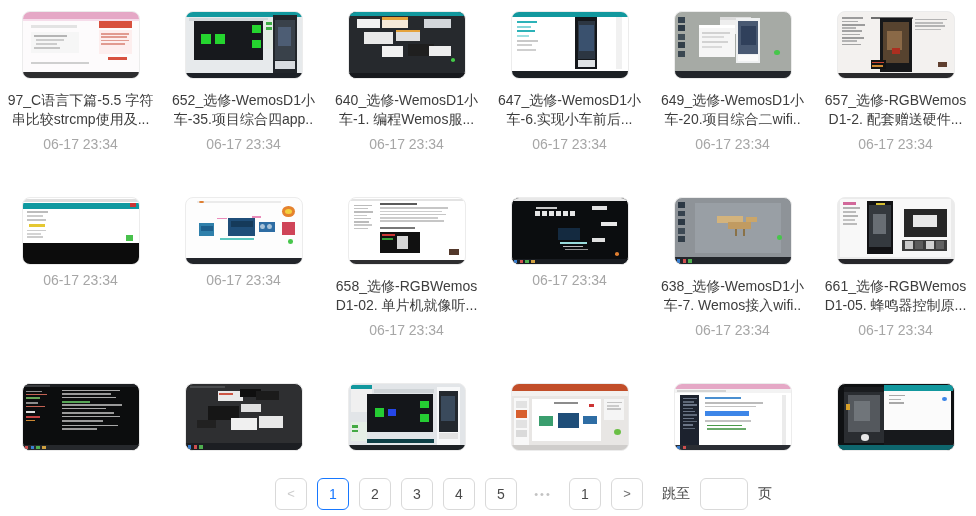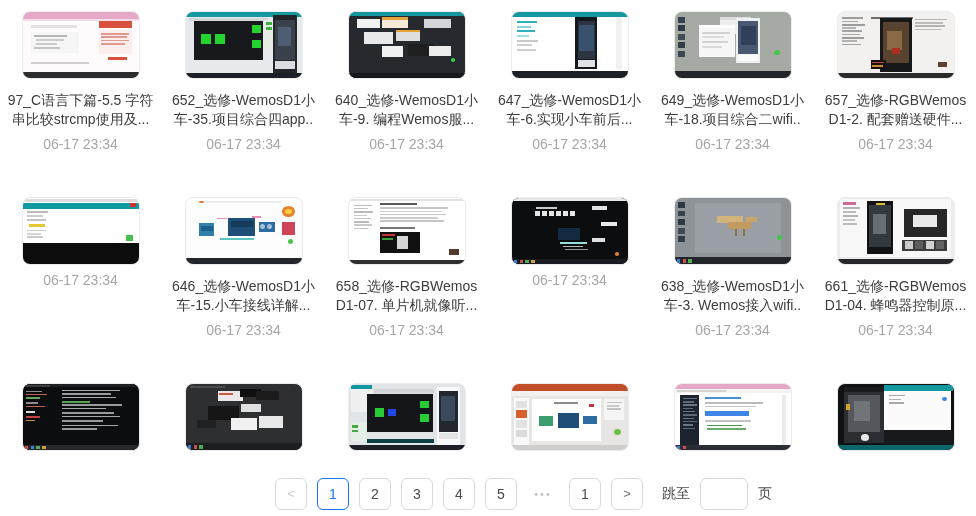--- a/index.html
+++ b/index.html
@@ -124,21 +124,21 @@
           <div class="rg" style="left: 13%; top: 30%; width: 25%; height: 18%; background: rgb(233, 233, 233);"></div>
           <div class="rg" style="left: 41%; top: 27%; width: 21%; height: 4%; background: rgb(229, 163, 60);"></div>
           <div class="rg" style="left: 41%; top: 31%; width: 21%; height: 13%; background: rgb(222, 222, 222);"></div>
           <div class="rg" style="left: 65%; top: 10%; width: 23%; height: 14%; background: rgb(210, 214, 218);"></div>
           <div class="rg" style="left: 29%; top: 52%; width: 18%; height: 16%; background: rgb(241, 241, 241);"></div>
           <div class="rg" style="left: 51%; top: 48%; width: 23%; height: 19%; background: rgb(31, 31, 31);"></div>
           <div class="rg" style="left: 69%; top: 52%; width: 19%; height: 14%; background: rgb(237, 237, 237);"></div>
           <div class="rg" style="left: 88%; top: 70%; width: 4%; height: 6%; background: rgb(67, 201, 71); border-radius: 50%;"></div>
           <div class="rg" style="left: 0%; top: 92%; width: 100%; height: 8%; background: rgb(23, 25, 29);"></div>
         </div>
-        <div class="title">640_选修-WemosD1小车-9. 编程Wemos服...</div>
+        <div class="title">640_选修-WemosD1小车-1. 编程Wemos服...</div>
         <div class="date">06-17 23:34</div>
       </div>
       <div class="item">
         <div class="thumb" style="background: rgb(255, 255, 255);">
           <div class="rg" style="left: 0%; top: 0%; width: 100%; height: 7%; background: rgb(18, 152, 158);"></div>
           <div class="rg" style="left: 5%; top: 14%; width: 17%; height: 3%; background: rgb(44, 178, 184);"></div>
           <div class="rg" style="left: 5%; top: 21%; width: 12%; height: 3%; background: rgb(134, 214, 217);"></div>
           <div class="rg" style="left: 5%; top: 28%; width: 15%; height: 3%; background: rgb(44, 178, 184);"></div>
           <div class="rg" style="left: 5%; top: 35%; width: 10%; height: 3%; background: rgb(158, 224, 226);"></div>
           <div class="rg" style="left: 5%; top: 42%; width: 18%; height: 3%; background: rgb(201, 201, 201);"></div>
@@ -169,21 +169,21 @@
           <div class="rg" style="left: 24%; top: 37%; width: 19%; height: 3%; background: rgb(218, 218, 218);"></div>
           <div class="rg" style="left: 24%; top: 44%; width: 22%; height: 3%; background: rgb(210, 210, 210);"></div>
           <div class="rg" style="left: 24%; top: 51%; width: 17%; height: 3%; background: rgb(218, 218, 218);"></div>
           <div class="rg" style="left: 53%; top: 9%; width: 21%; height: 68%; background: rgb(238, 240, 241);"></div>
           <div class="rg" style="left: 55%; top: 14%; width: 17%; height: 50%; background: rgb(73, 89, 114);"></div>
           <div class="rg" style="left: 57%; top: 21%; width: 13%; height: 29%; background: rgb(48, 64, 91);"></div>
           <div class="rg" style="left: 55%; top: 65%; width: 17%; height: 10%; background: rgb(250, 250, 250);"></div>
           <div class="rg" style="left: 86%; top: 57%; width: 5%; height: 8%; background: rgb(71, 198, 75); border-radius: 50%;"></div>
           <div class="rg" style="left: 0%; top: 90%; width: 100%; height: 10%; background: rgb(34, 37, 42);"></div>
         </div>
-        <div class="title">649_选修-WemosD1小车-18.项目综合二wifi..</div>
+        <div class="title">649_选修-WemosD1小车-20.项目综合二wifi..</div>
         <div class="date">06-17 23:34</div>
       </div>
       <div class="item">
         <div class="thumb" style="background: rgb(243, 241, 239);">
           <div class="rg" style="left: 4%; top: 8%; width: 18%; height: 2.6%; background: rgb(156, 156, 156);"></div>
           <div class="rg" style="left: 4%; top: 13%; width: 14%; height: 2.6%; background: rgb(171, 171, 171);"></div>
           <div class="rg" style="left: 4%; top: 18%; width: 20%; height: 2.6%; background: rgb(156, 156, 156);"></div>
           <div class="rg" style="left: 4%; top: 23%; width: 12%; height: 2.6%; background: rgb(179, 179, 179);"></div>
           <div class="rg" style="left: 4%; top: 28%; width: 17%; height: 2.6%; background: rgb(163, 163, 163);"></div>
           <div class="rg" style="left: 4%; top: 33%; width: 15%; height: 2.6%; background: rgb(171, 171, 171);"></div>
@@ -238,21 +238,20 @@
           <div class="rg" style="left: 70.5%; top: 39%; width: 4%; height: 8%; background: rgb(168, 194, 216); border-radius: 50%;"></div>
           <div class="rg" style="left: 83%; top: 12%; width: 11%; height: 17%; background: rgb(229, 130, 46); border-radius: 50%;"></div>
           <div class="rg" style="left: 85.5%; top: 17%; width: 6%; height: 8%; background: rgb(243, 207, 62); border-radius: 50%;"></div>
           <div class="rg" style="left: 83%; top: 36%; width: 11%; height: 20%; background: rgb(207, 68, 88);"></div>
           <div class="rg" style="left: 27%; top: 30%; width: 9%; height: 2%; background: rgb(234, 140, 186);"></div>
           <div class="rg" style="left: 57%; top: 28%; width: 8%; height: 2%; background: rgb(234, 140, 186);"></div>
           <div class="rg" style="left: 30%; top: 61%; width: 29%; height: 2%; background: rgb(91, 199, 191);"></div>
           <div class="rg" style="left: 88%; top: 62%; width: 5%; height: 8%; background: rgb(71, 198, 75); border-radius: 50%;"></div>
           <div class="rg" style="left: 0%; top: 91%; width: 100%; height: 9%; background: rgb(34, 37, 42);"></div>
         </div>
-        <div class="title">646_选修-WemosD1小车-15.小车接线详解...</div>
         <div class="date">06-17 23:34</div>
       </div>
       <div class="item">
         <div class="thumb" style="background: rgb(255, 255, 255);">
           <div class="rg" style="left: 0%; top: 2%; width: 100%; height: 2%; background: rgb(227, 227, 227);"></div>
           <div class="rg" style="left: 27%; top: 7%; width: 32%; height: 3%; background: rgb(90, 90, 90);"></div>
           <div class="rg" style="left: 5%; top: 10%; width: 15%; height: 2.4%; background: rgb(187, 187, 187);"></div>
           <div class="rg" style="left: 5%; top: 15%; width: 12%; height: 2.4%; background: rgb(195, 195, 195);"></div>
           <div class="rg" style="left: 5%; top: 20%; width: 16%; height: 2.4%; background: rgb(187, 187, 187);"></div>
           <div class="rg" style="left: 5%; top: 25%; width: 11%; height: 2.4%; background: rgb(201, 201, 201);"></div>
@@ -266,21 +265,21 @@
           <div class="rg" style="left: 27%; top: 29%; width: 50%; height: 2.4%; background: rgb(204, 204, 204);"></div>
           <div class="rg" style="left: 27%; top: 34%; width: 55%; height: 2.4%; background: rgb(198, 198, 198);"></div>
           <div class="rg" style="left: 27%; top: 44%; width: 30%; height: 3%; background: rgb(119, 119, 119);"></div>
           <div class="rg" style="left: 27%; top: 52%; width: 35%; height: 32%; background: rgb(17, 17, 17);"></div>
           <div class="rg" style="left: 29%; top: 55%; width: 11%; height: 3%; background: rgb(204, 52, 52);"></div>
           <div class="rg" style="left: 29%; top: 61%; width: 9%; height: 3%; background: rgb(58, 162, 58);"></div>
           <div class="rg" style="left: 42%; top: 58%; width: 9%; height: 20%; background: rgb(214, 214, 214);"></div>
           <div class="rg" style="left: 87%; top: 77%; width: 8%; height: 9%; background: rgb(83, 56, 43);"></div>
           <div class="rg" style="left: 0%; top: 94%; width: 100%; height: 6%; background: rgb(46, 46, 48);"></div>
         </div>
-        <div class="title">658_选修-RGBWemos D1-07. 单片机就像听...</div>
+        <div class="title">658_选修-RGBWemos D1-02. 单片机就像听...</div>
         <div class="date">06-17 23:34</div>
       </div>
       <div class="item">
         <div class="thumb" style="background: rgb(11, 13, 15);">
           <div class="rg" style="left: 0%; top: 0%; width: 100%; height: 4%; background: rgb(232, 232, 232);"></div>
           <div class="rg" style="left: 21%; top: 14%; width: 18%; height: 2.6%; background: rgb(201, 201, 201);"></div>
           <div class="rg" style="left: 20%; top: 20%; width: 5%; height: 8%; background: rgb(230, 230, 230);"></div>
           <div class="rg" style="left: 26%; top: 20%; width: 5%; height: 8%; background: rgb(230, 230, 230);"></div>
           <div class="rg" style="left: 32%; top: 20%; width: 5%; height: 8%; background: rgb(230, 230, 230);"></div>
           <div class="rg" style="left: 38%; top: 20%; width: 5%; height: 8%; background: rgb(230, 230, 230);"></div>
@@ -314,21 +313,21 @@
           <div class="rg" style="left: 46%; top: 36%; width: 20%; height: 11%; background: rgb(193, 155, 97);"></div>
           <div class="rg" style="left: 62%; top: 29%; width: 9%; height: 7%; background: rgb(203, 166, 105);"></div>
           <div class="rg" style="left: 52%; top: 47%; width: 2%; height: 11%; background: rgb(138, 114, 72);"></div>
           <div class="rg" style="left: 59%; top: 47%; width: 2%; height: 11%; background: rgb(138, 114, 72);"></div>
           <div class="rg" style="left: 88%; top: 56%; width: 5%; height: 8%; background: rgb(71, 198, 75); border-radius: 50%;"></div>
           <div class="rg" style="left: 0%; top: 90%; width: 100%; height: 10%; background: rgb(34, 37, 42);"></div>
           <div class="rg" style="left: 2%; top: 92%; width: 3%; height: 6%; background: rgb(58, 127, 208);"></div>
           <div class="rg" style="left: 7%; top: 92%; width: 3%; height: 6%; background: rgb(207, 79, 79);"></div>
           <div class="rg" style="left: 12%; top: 92%; width: 3%; height: 6%; background: rgb(79, 174, 79);"></div>
         </div>
-        <div class="title">638_选修-WemosD1小车-3. Wemos接入wifi..</div>
+        <div class="title">638_选修-WemosD1小车-7. Wemos接入wifi..</div>
         <div class="date">06-17 23:34</div>
       </div>
       <div class="item">
         <div class="thumb" style="background: rgb(235, 235, 235);">
           <div class="rg" style="left: 2%; top: 2%; width: 96%; height: 88%; background: rgb(248, 248, 248);"></div>
           <div class="rg" style="left: 5%; top: 6%; width: 11%; height: 4%; background: rgb(210, 104, 154);"></div>
           <div class="rg" style="left: 5%; top: 14%; width: 14%; height: 2.4%; background: rgb(179, 179, 179);"></div>
           <div class="rg" style="left: 5%; top: 20%; width: 11%; height: 2.4%; background: rgb(187, 187, 187);"></div>
           <div class="rg" style="left: 5%; top: 26%; width: 13%; height: 2.4%; background: rgb(179, 179, 179);"></div>
           <div class="rg" style="left: 5%; top: 32%; width: 10%; height: 2.4%; background: rgb(195, 195, 195);"></div>
@@ -339,21 +338,21 @@
           <div class="rg" style="left: 33%; top: 7%; width: 8%; height: 3%; background: rgb(214, 190, 48);"></div>
           <div class="rg" style="left: 57%; top: 17%; width: 37%; height: 42%; background: rgb(39, 39, 39);"></div>
           <div class="rg" style="left: 65%; top: 25%; width: 21%; height: 19%; background: rgb(232, 232, 232);"></div>
           <div class="rg" style="left: 56%; top: 63%; width: 38%; height: 17%; background: rgb(60, 60, 60);"></div>
           <div class="rg" style="left: 58%; top: 65.5%; width: 7%; height: 12%; background: rgb(201, 201, 201);"></div>
           <div class="rg" style="left: 67%; top: 65.5%; width: 7%; height: 12%; background: rgb(92, 92, 92);"></div>
           <div class="rg" style="left: 76%; top: 65.5%; width: 7%; height: 12%; background: rgb(209, 209, 209);"></div>
           <div class="rg" style="left: 85%; top: 65.5%; width: 7%; height: 12%; background: rgb(98, 98, 98);"></div>
           <div class="rg" style="left: 0%; top: 92%; width: 100%; height: 8%; background: rgb(39, 39, 43);"></div>
         </div>
-        <div class="title">661_选修-RGBWemos D1-04. 蜂鸣器控制原...</div>
+        <div class="title">661_选修-RGBWemos D1-05. 蜂鸣器控制原...</div>
         <div class="date">06-17 23:34</div>
       </div>
     </div>
   <div class="grid row3" id="grid-row3">
       <div class="item">
         <div class="thumb" style="background: rgb(12, 13, 14);">
           <div class="rg" style="left: 0%; top: 0%; width: 100%; height: 5%; background: rgb(29, 31, 34);"></div>
           <div class="rg" style="left: 2%; top: 1%; width: 22%; height: 3%; background: rgb(59, 61, 64);"></div>
           <div class="rg" style="left: 3%; top: 10%; width: 14%; height: 2.4%; background: rgb(140, 140, 140);"></div>
           <div class="rg" style="left: 3%; top: 15%; width: 18%; height: 2.4%; background: rgb(196, 98, 83);"></div>

